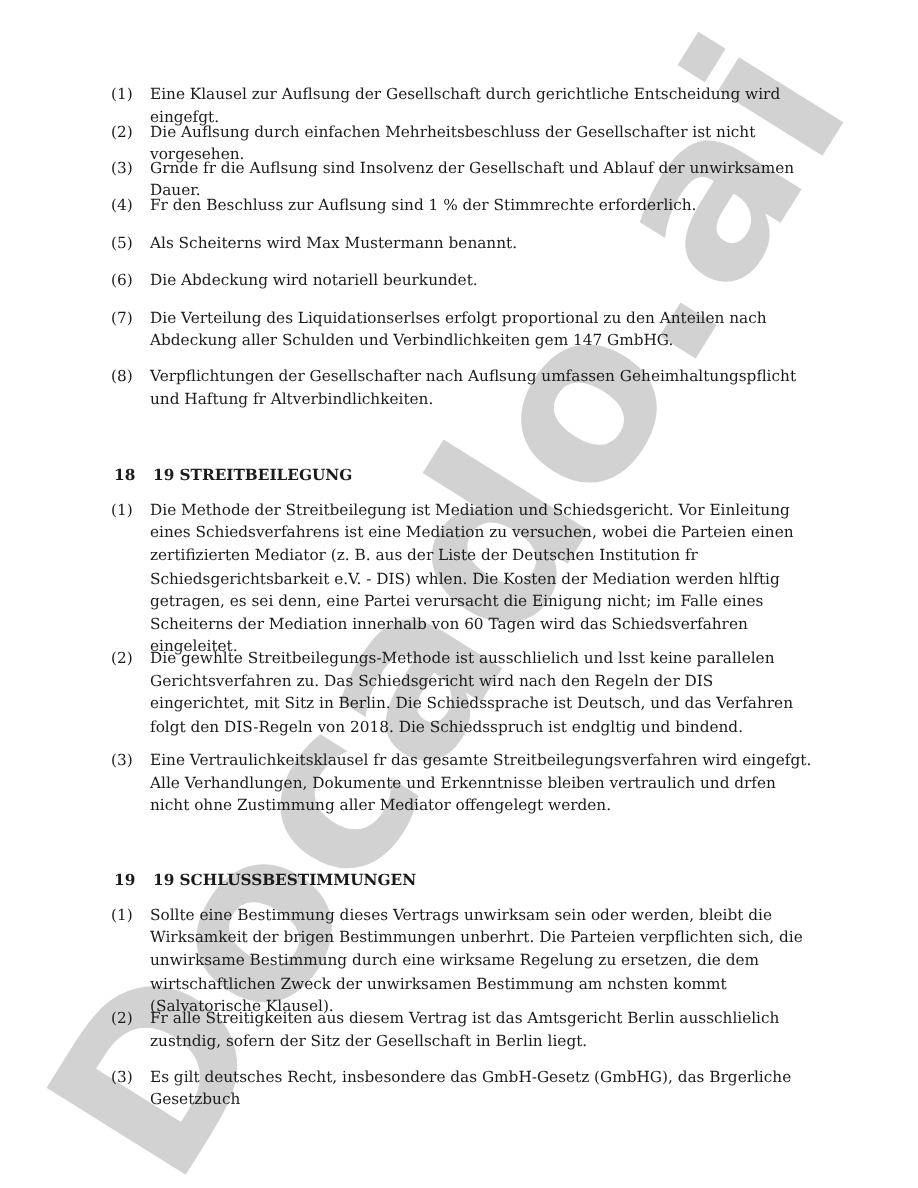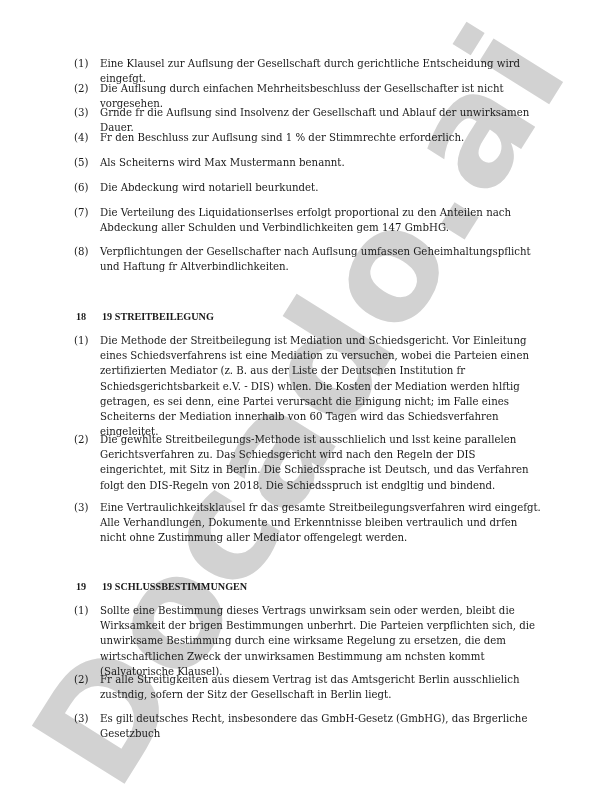--- a/index.html
+++ b/index.html
@@ -11,21 +11,21 @@
   .page { position: absolute; left: 0; top: 0; width: 612px; height: 792px; }
   .item {
     position: absolute; left: 74px; width: 470px;
     font-size: 10.2px; line-height: 15.2px;
     display: flex;
   }
   .item .num { width: 26px; flex: 0 0 26px; }
   .item .txt { flex: 1; }
   .heading {
     position: absolute; left: 76px; font-weight: bold; font-size: 10.2px;
-    display: flex; line-height: 14px; font-family: Liberation Serif, serif;
+    display: flex; line-height: 14px;
   }
   .heading .hnum { width: 26px; flex: 0 0 26px; }
   .watermark {
     position: absolute; left: 300px; top: 405px;
     transform: translate(-50%, -50%) rotate(-58deg);
     font-family: "DejaVu Sans", sans-serif; font-weight: bold;
     font-size: 150px; color: #d2d2d2; letter-spacing: 2px;
     white-space: nowrap; pointer-events: none; z-index: 0;
     line-height: 1;
   }

